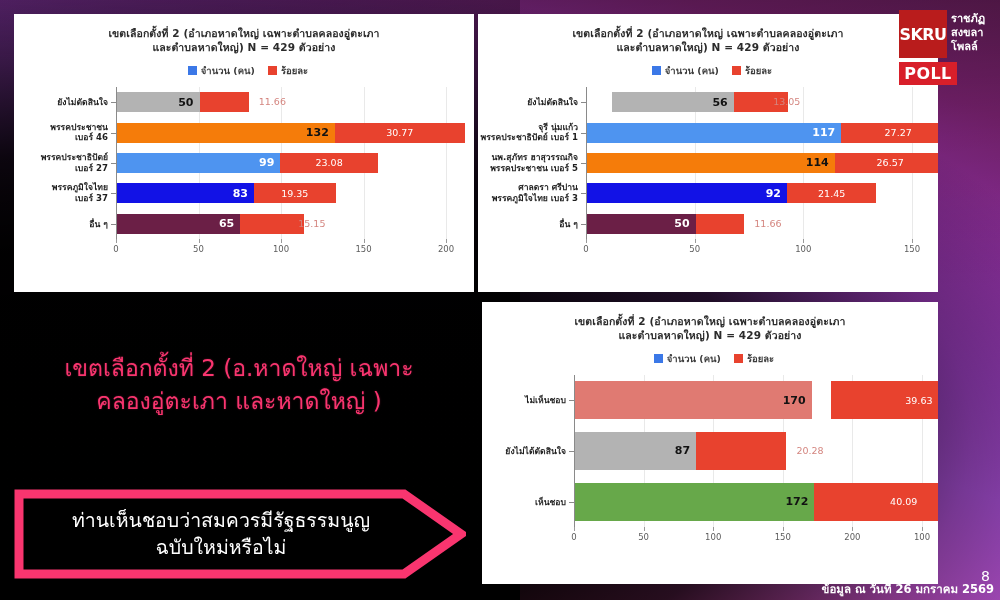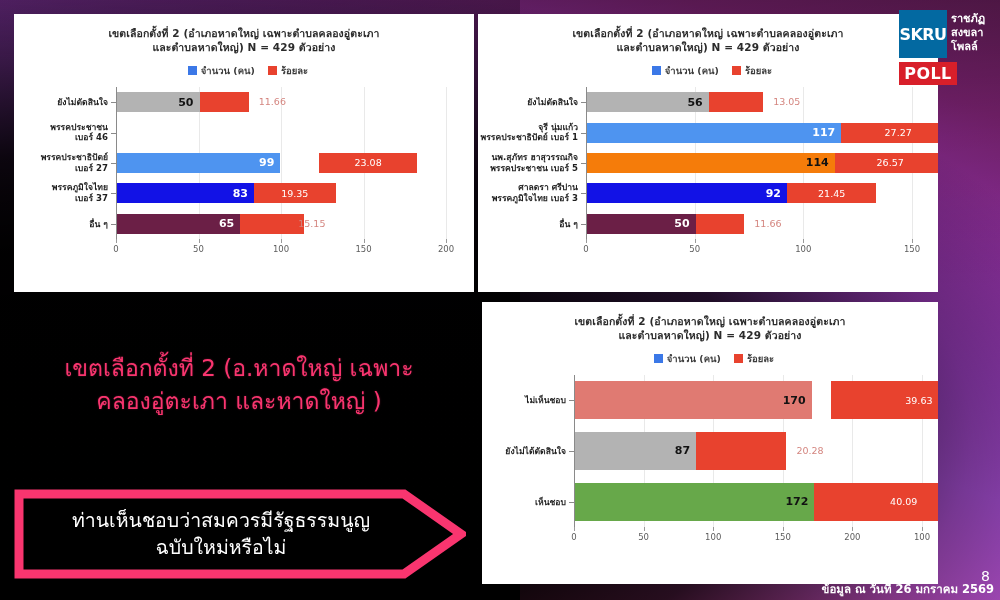--- a/index.html
+++ b/index.html
@@ -84,21 +84,21 @@
   #callout svg{position:absolute;left:0;top:0;}
   #calloutText{
     position:absolute;left:22px;top:0;width:370px;height:100px;
     display:flex;flex-direction:column;align-items:center;justify-content:center;
     color:#fff;font-size:19.5px;line-height:1.40;text-align:center;white-space:pre-line;
   }
 
   
   #logo{position:absolute;left:899px;top:8px;width:98px;height:82px;}
   .logo-sq{
-    position:absolute;left:0;top:2px;width:48px;height:48px;background:#0369a1;
+    position:absolute;left:0;top:2px;width:48px;height:48px;background:#b91c1c;
     display:flex;align-items:center;justify-content:center;
   }
   .logo-sq span{color:#fff;font-weight:700;font-size:16px;letter-spacing:-0.6px;}
   .logo-poll{
     position:absolute;left:0;top:54px;width:58px;height:23px;background:#d81f2a;
     display:flex;align-items:center;justify-content:center;
   }
   .logo-poll span{color:#fff;font-weight:700;font-size:16px;letter-spacing:0.4px;}
   .logo-th{
     position:absolute;left:52px;top:4px;color:#fff;font-weight:700;
@@ -155,24 +155,32 @@
           <div class="axis-line" style="height: 152px; bottom: auto;"></div>
           <div class="row" style="left: 1px; top: 5.2px; height: 20px;">
             <div class="bar-count" style="width: 82.5px; background: rgb(179, 179, 179);">
               <span class="cnt-lbl">50</span>
             </div>
             <div class="bar-pct" style="width: 49.2518px; background: rgb(232, 66, 46);"></div>
           </div>
           <div class="pct-out" style="left: 133.752px; top: 9.2px;">11.66</div>
           <div class="ytick" style="left: -5px; top: 15.2px;"></div>
           <div class="ylabel" style="width: 92px; left: -100px; top: 15.2px;">ยังไม่ตัดสินใจ</div>
+          <div class="row" style="left: 1px; top: 35.6px; height: 20px;">
+            <div class="bar-count" style="width: 217.8px; background: rgb(245, 124, 10);">
+              <span class="cnt-lbl">132</span>
+            </div>
+            <div class="bar-pct" style="width: 129.972px; background: rgb(232, 66, 46);">
+              <span class="pct-in">30.77</span>
+            </div>
+          </div>
           <div class="ytick" style="left: -5px; top: 45.6px;"></div>
           <div class="ylabel" style="width: 92px; left: -100px; top: 45.6px;">พรรคประชาชน
 เบอร์ 46</div>
-          <div class="row" style="left: 1px; top: 66px; height: 20px; gap: 39px;">
+          <div class="row" style="left: 1px; top: 66px; height: 20px;">
             <div class="bar-count" style="width: 163.35px; background: rgb(78, 148, 240);">
               <span class="cnt-lbl on-dark">99</span>
             </div>
             <div class="bar-pct" style="width: 97.4899px; background: rgb(232, 66, 46);">
               <span class="pct-in">23.08</span>
             </div>
           </div>
           <div class="ytick" style="left: -5px; top: 76px;"></div>
           <div class="ylabel" style="width: 92px; left: -100px; top: 76px;">พรรคประชาธิปัตย์
 เบอร์ 27</div>
@@ -221,21 +229,21 @@
           <div class="tick-mark" style="left: 108.667px; top: 152px;"></div>
           <div class="xtick" style="left: 108.667px; top: 157px;">50</div>
           <div class="gridline" style="left: 217.333px; height: 152px; bottom: auto;"></div>
           <div class="tick-mark" style="left: 217.333px; top: 152px;"></div>
           <div class="xtick" style="left: 217.333px; top: 157px;">100</div>
           <div class="gridline" style="left: 326px; height: 152px; bottom: auto;"></div>
           <div class="tick-mark" style="left: 326px; top: 152px;"></div>
           <div class="xtick" style="left: 326px; top: 157px;">150</div>
           <div class="axis-line" style="height: 152px; bottom: auto;"></div>
           <div class="row" style="left: 1px; top: 5.2px; height: 20px;">
-            <div class="bar-count" style="width: 121.707px; background: rgb(179, 179, 179);">
+            <div class="bar-count" style="width: 121.707px; background: rgb(179, 179, 179); margin-left: 25px;">
               <span class="cnt-lbl">56</span>
             </div>
             <div class="bar-pct" style="width: 54.455px; background: rgb(232, 66, 46);"></div>
           </div>
           <div class="pct-out" style="left: 178.162px; top: 9.2px;">13.05</div>
           <div class="ytick" style="left: -5px; top: 15.2px;"></div>
           <div class="ylabel" style="width: 98px; left: -106px; top: 15.2px;">ยังไม่ตัดสินใจ</div>
           <div class="row" style="left: 1px; top: 35.6px; height: 20px;">
             <div class="bar-count" style="width: 254.28px; background: rgb(78, 148, 240);">
               <span class="cnt-lbl on-dark">117</span>

